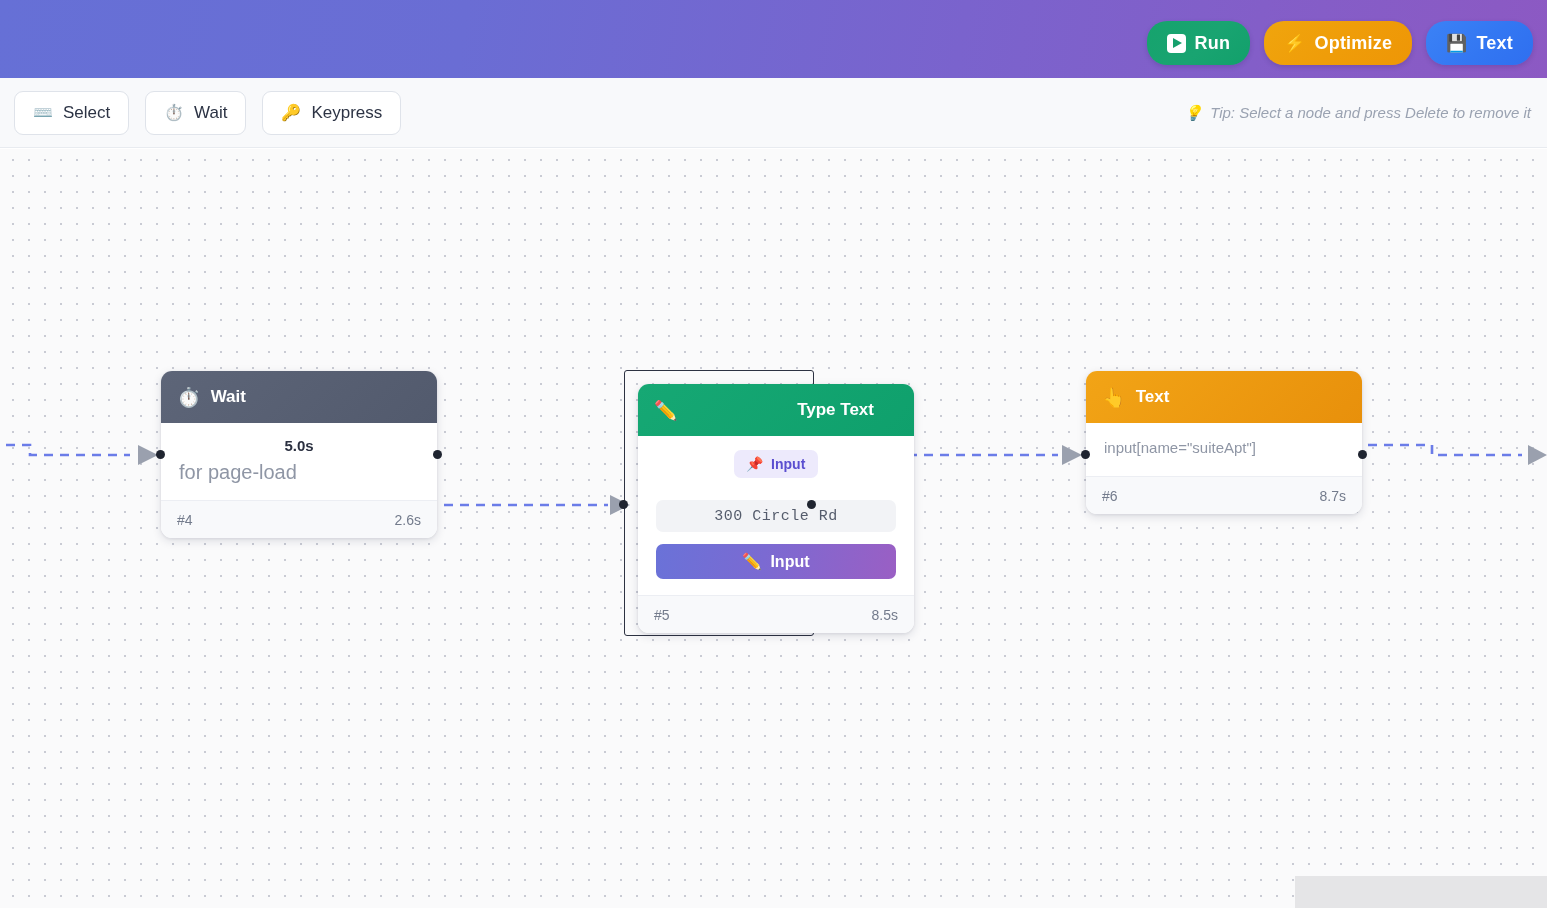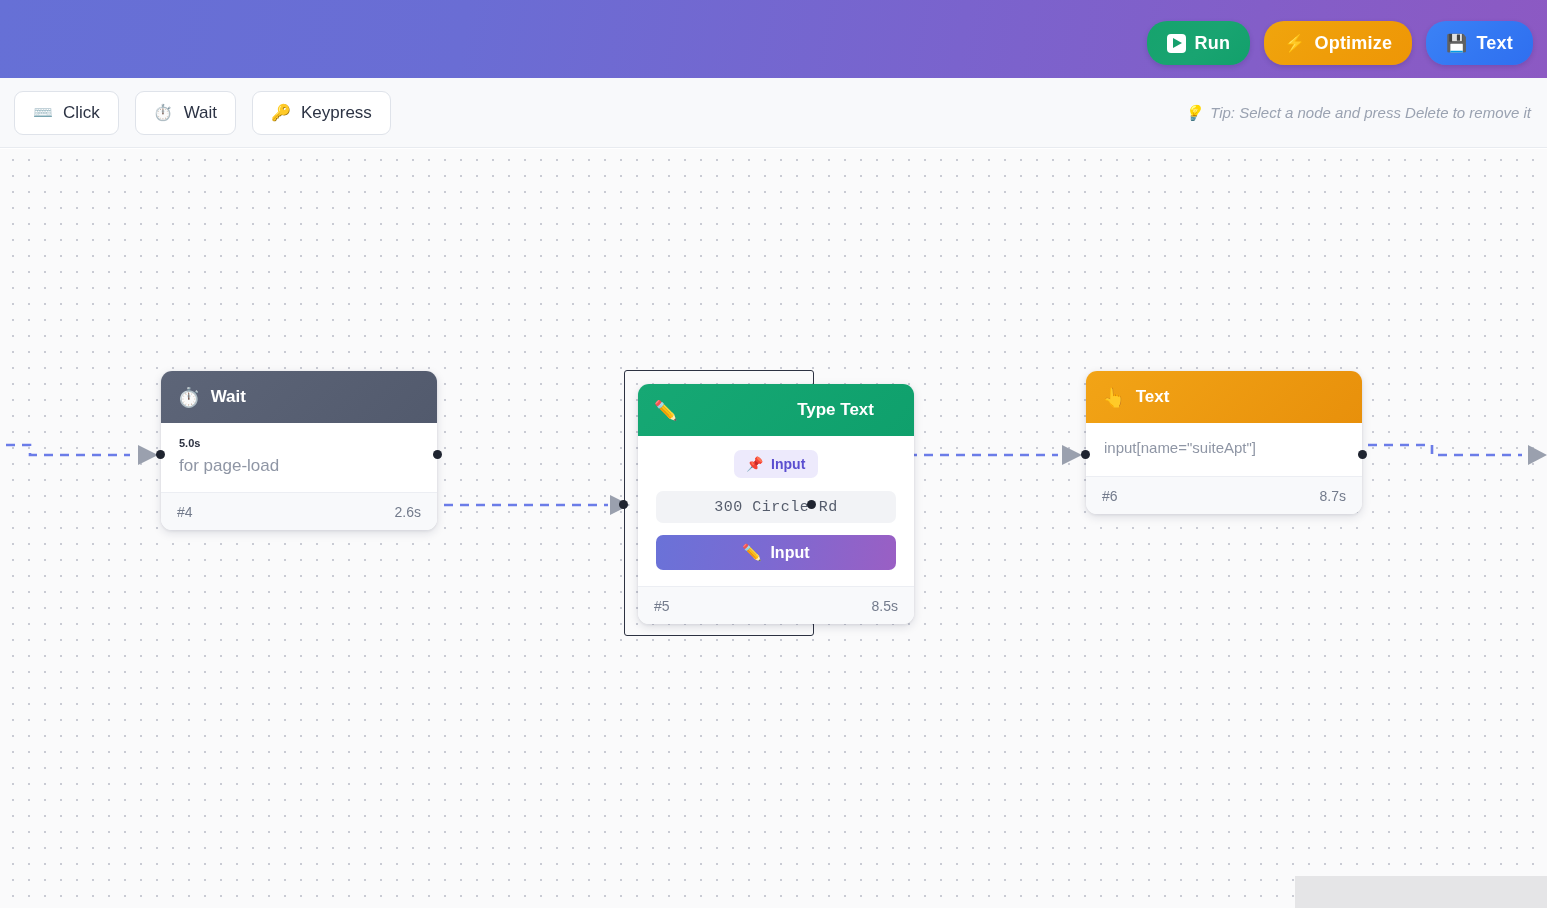--- a/index.html
+++ b/index.html
@@ -106,22 +106,22 @@
     font-size: 17px; font-weight: bold;
   }
   .head-wait  { background: linear-gradient(135deg, #5d6578 0%, #525a6d 100%); }
   .head-type  { background: linear-gradient(135deg, #16a874 0%, #0fa06c 100%); }
   .head-click { background: linear-gradient(135deg, #f2a416 0%, #e8900b 100%); }
   .node-head .hico { font-size: 19px; margin-right: 10px; line-height: 1; }
   .node-head .htitle { }
   .head-centered .htitle { flex: 1; text-align: right; margin-right: 24px; }
 
   .node-body { padding: 14px 18px 16px 18px; }
-  .val-main { font-size: 11px; font-weight: bold; color: #2b3040; }
-  .val-sub  { font-size: 17px; color: #8f96a5; margin-top: 7px; }
+  .val-main { font-size: 15px; font-weight: bold; color: #2b3040; text-align: center; }
+  .val-sub  { font-size: 20px; color: #8f96a5; margin-top: 7px; }
   .selector { font-size: 15px; color: #8f96a5; padding: 2px 0 4px 0; }
 
   .node-foot {
     border-top: 1px solid #eceef3;
     background: #f8f9fb;
     height: 38px;
     display: flex; align-items: center; justify-content: space-between;
     padding: 0 16px;
     font-size: 14px; color: #737b8c;
   }
@@ -130,21 +130,21 @@
   .badge-row { display: flex; justify-content: center; }
   .badge {
     background: #edeafc;
     color: #5b4fd0;
     font-size: 14px; font-weight: bold;
     border-radius: 7px;
     padding: 6px 13px;
     display: inline-flex; align-items: center; gap: 7px;
   }
   .text-field {
-    margin-top: 13px;
+    margin-top: 22px;
     background: #f2f3f6;
     border-radius: 7px;
     height: 32px;
     display: flex; align-items: center; justify-content: center;
     font-family: "Liberation Mono", monospace;
     font-size: 15px; color: #555c6c;
     letter-spacing: .5px;
   }
   .edit-btn {
     margin-top: 12px;
@@ -197,21 +197,21 @@
     </button>
     <button class="hdr-btn btn-save">
       <span class="hdr-ico">💾</span>
       <span>Text</span>
     </button>
   </div>
 
   <div class="toolbar">
     <button class="tool-btn">
       <span class="tool-ico">⌨️</span>
-      <span>Click</span>
+      <span>Select</span>
     </button>
     <button class="tool-btn">
       <span class="tool-ico">⏱️</span>
       <span>Wait</span>
     </button>
     <button class="tool-btn">
       <span class="tool-ico">🔑</span>
       <span>Keypress</span>
     </button>
     <div class="tip">

